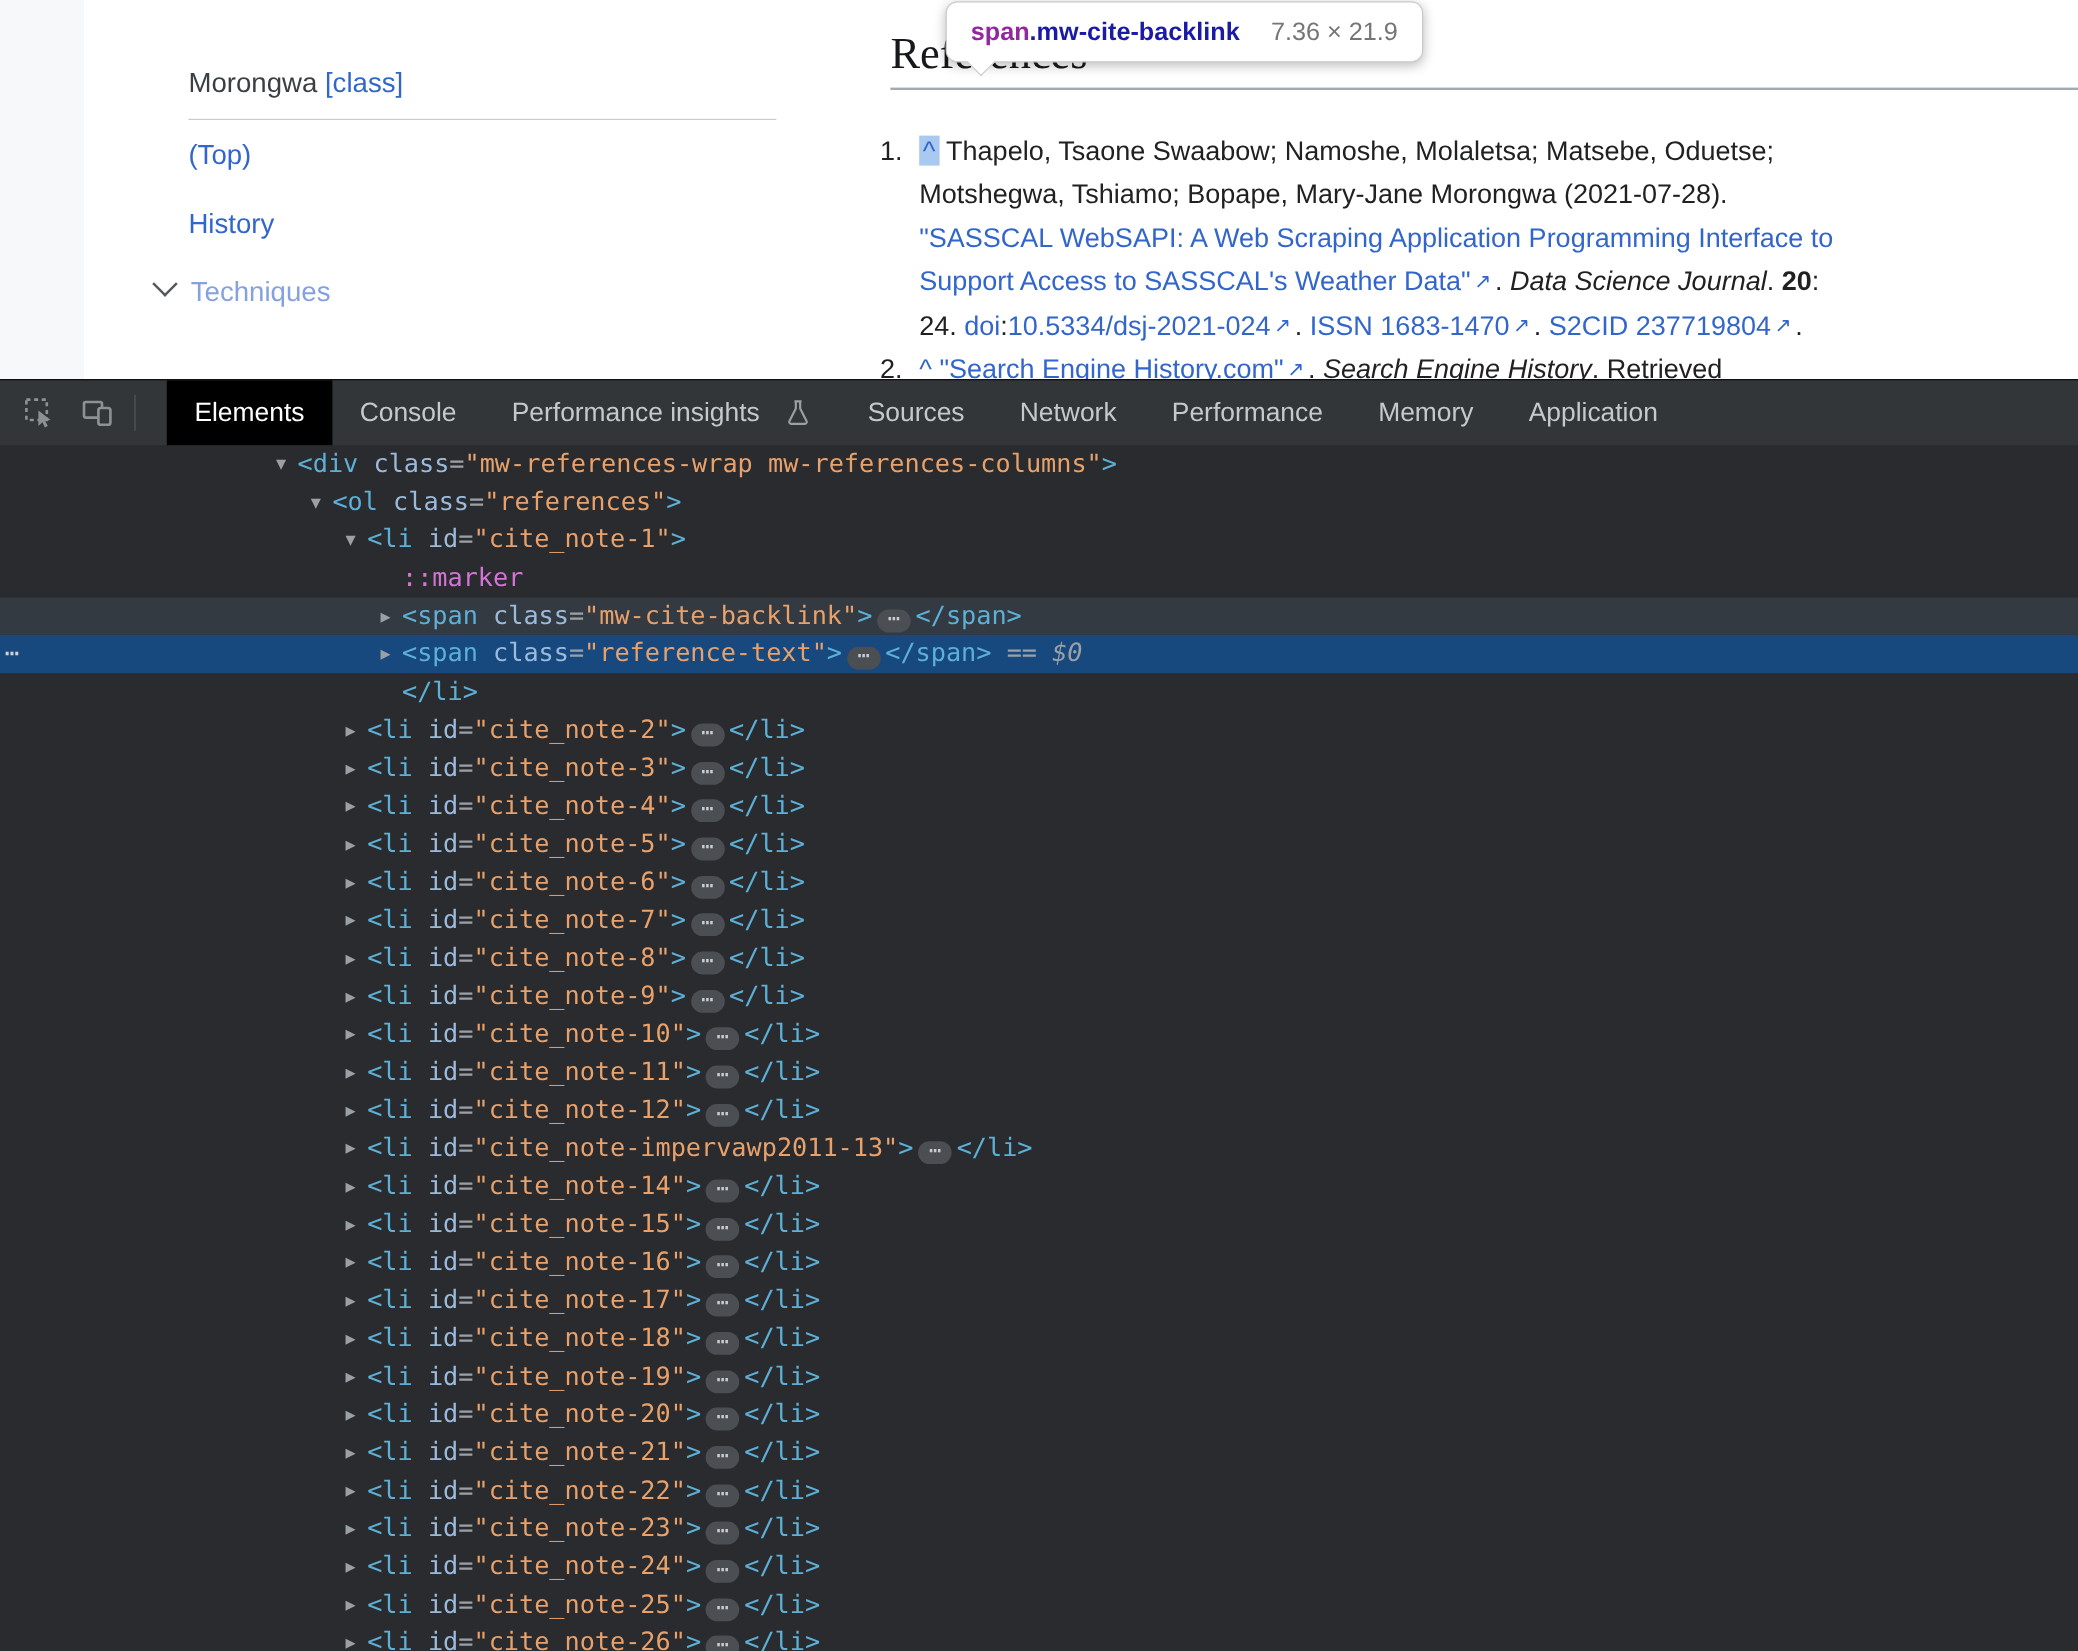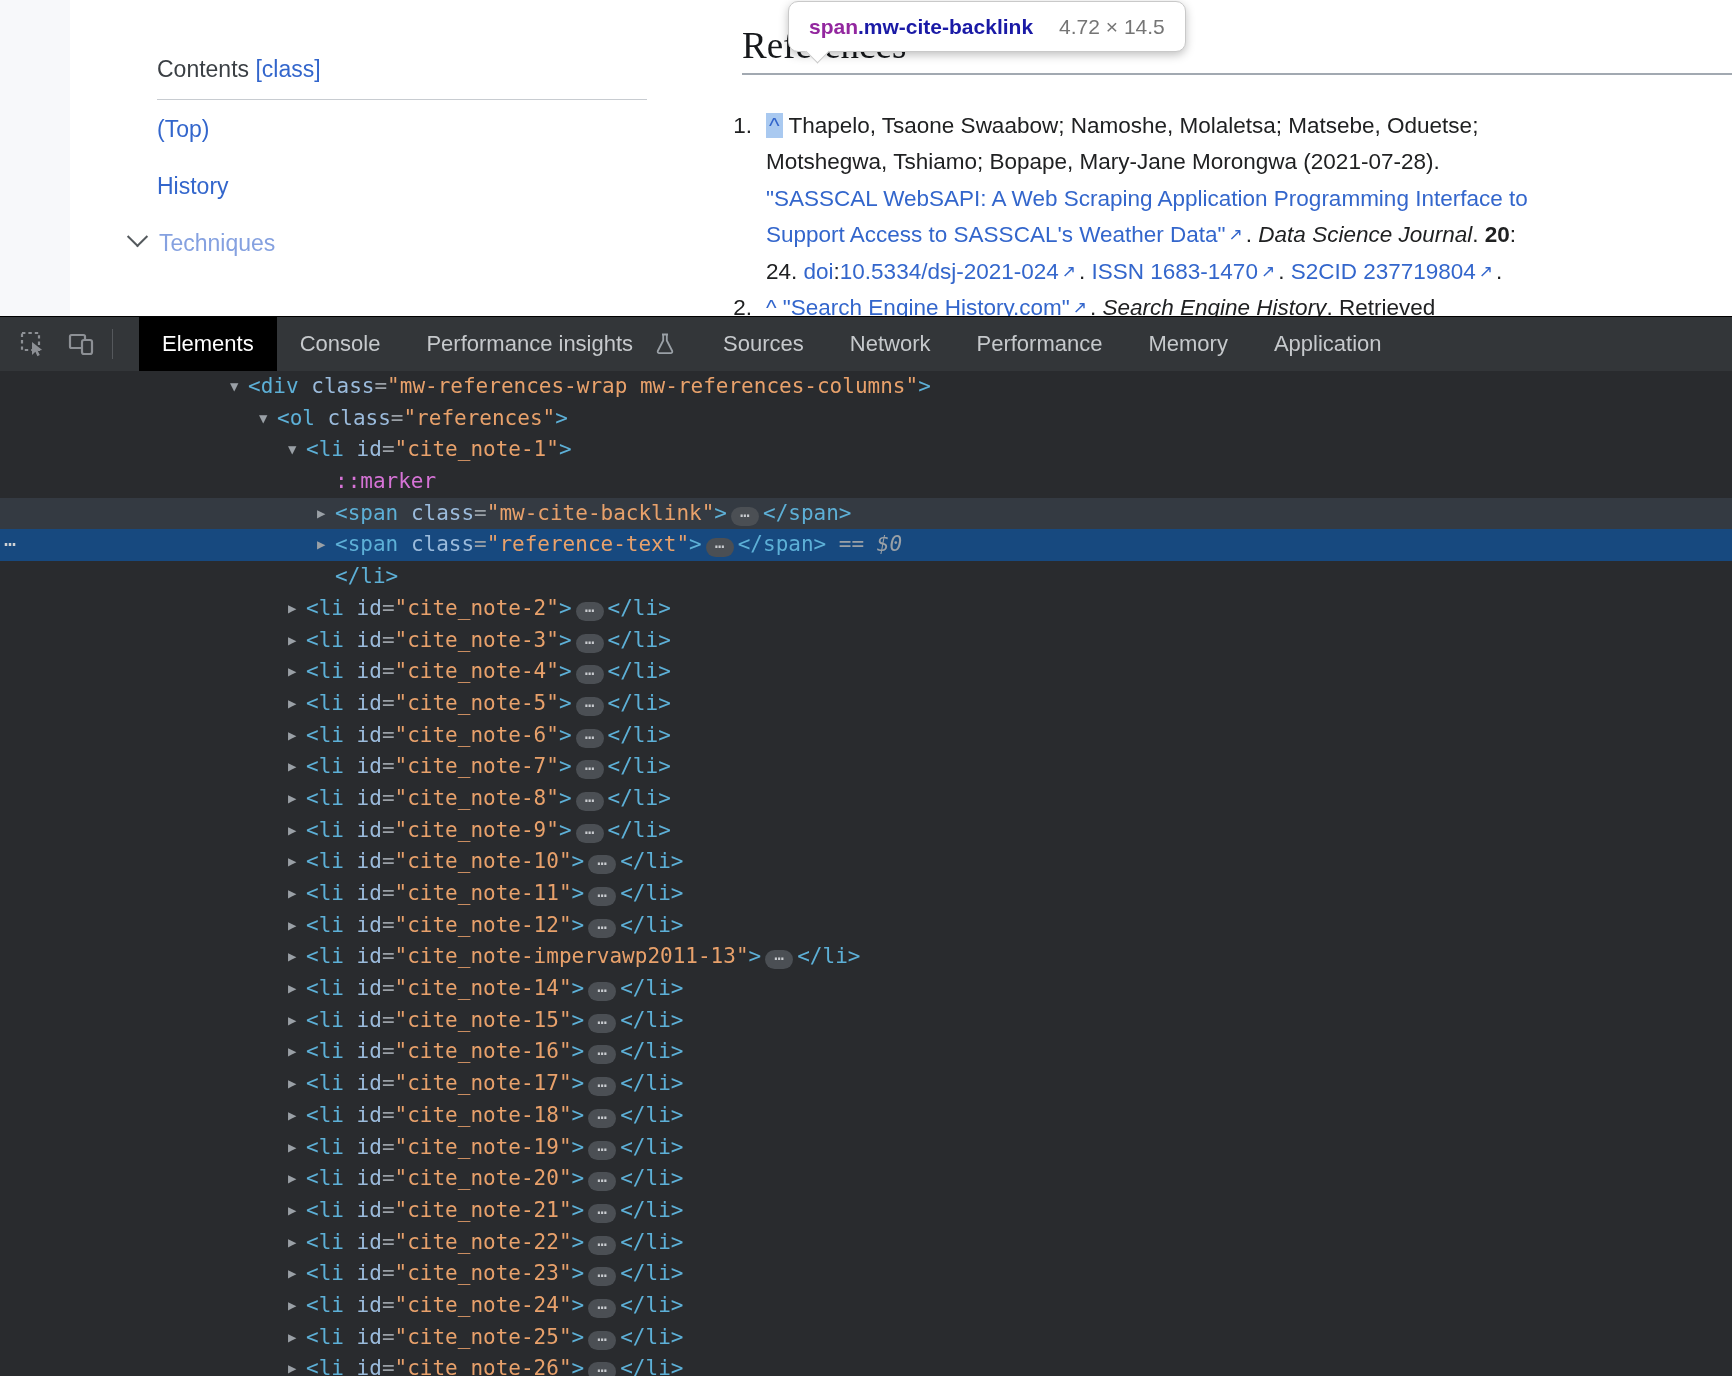--- a/index.html
+++ b/index.html
@@ -65,21 +65,21 @@
         color:#c9ccd0;font-size:17px;line-height:17px;text-align:center;cursor:pointer;}
   .gutter{position:absolute;left:4px;top:0;color:#cfd2d5;font-size:20px;}
 </style>
 </head>
 <body>
 
 <div id="page">
   <div id="gray-strip"></div>
 
   <div class="toc" id="toc-heading-row">
-    <span>Contents</span>
+    <span>Morongwa</span>
     <span class="hide">[class]</span>
   </div>
   <div id="toc-divider"></div>
   <div id="toc-items">
       <div class="toc-item" style="top: 116px;"><span>(Top)</span></div>
       <div class="toc-item" style="top: 173px;"><span>History</span></div>
       <div class="toc-item muted" style="top: 230px;"><span class="chev"></span><span>Techniques</span></div>
     </div>
 
   <h2 id="ref-heading">References</h2>
@@ -92,21 +92,21 @@
       <div class="ref-line"><span class="rt">Motshegwa, Tshiamo; Bopape, Mary-Jane Morongwa (2021-07-28).</span></div>
       <div class="ref-line"><span class="rl">"SASSCAL WebSAPI: A Web Scraping Application Programming Interface to</span></div>
       <div class="ref-line"><span class="rl">Support Access to SASSCAL's Weather Data"</span><span class="rx">↗</span><span class="rt">. </span><span class="ri">Data Science Journal</span><span class="rt">. </span><span class="rb">20</span><span class="rt">:</span></div>
       <div class="ref-line"><span class="rt">24. </span><span class="rl">doi</span><span class="rt">:</span><span class="rl">10.5334/dsj-2021-024</span><span class="rx">↗</span><span class="rt">. </span><span class="rl">ISSN 1683-1470</span><span class="rx">↗</span><span class="rt">. </span><span class="rl">S2CID 237719804</span><span class="rx">↗</span><span class="rt">.</span></div>
       <div class="ref-line"><span class="rl">^</span><span class="rt"> </span><span class="rl">"Search Engine History.com"</span><span class="rx">↗</span><span class="rt">. </span><span class="ri">Search Engine History</span><span class="rt">. Retrieved</span></div>
     </div>
 
   <div id="node-tooltip">
     <span class="tt-tag">span</span>
       <span class="tt-cls">.mw-cite-backlink</span>
-    <span class="tt-size">4.72 × 14.5</span>
+    <span class="tt-size">7.36 × 21.9</span>
     <div id="tooltip-arrow"></div>
   </div>
 </div>
 
 <div id="devtools">
   <div id="dt-toolbar">
     <div class="dt-iconbox">
       <span class="dt-icon">
         <svg width="30" height="30" viewBox="0 0 30 30">
           <rect x="4" y="4" width="17" height="17" fill="none" stroke="#8d9095" stroke-width="2.2" stroke-dasharray="3.4 3"></rect>

